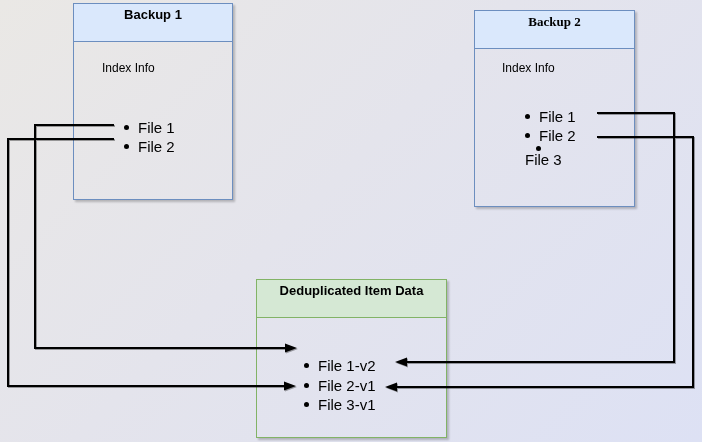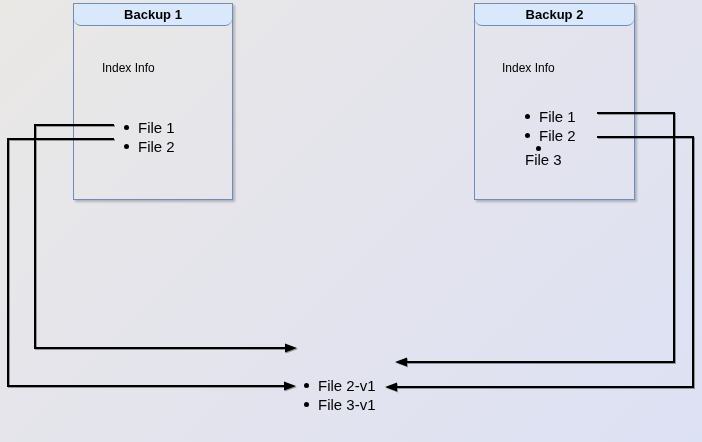--- a/index.html
+++ b/index.html
@@ -9,22 +9,22 @@
   .canvas {
     position:relative; width:702px; height:442px; overflow:hidden;
     background:linear-gradient(135deg, #eae8e5 0%, #e4e4ec 45%, #dde1f4 100%);
   }
 
   .box { position:absolute; border:1px solid; box-shadow:2px 2px 2px rgba(0,0,0,0.22); }
   .box-blue  { border-color:#6c8ebf; }
   .box-green { border-color:#82b366; }
 
   .box-header {
-    height:22px; line-height:22px; text-align:center;
-    font-size:13px; font-weight:bold; border-bottom:1px solid;border-radius:7px;
+    height:38px; line-height:22px; text-align:center;
+    font-size:13px; font-weight:bold; border-bottom:1px solid;
   }
   .box-blue  .box-header { background:#dae8fc; border-bottom-color:#6c8ebf; }
   .box-green .box-header { background:#d5e8d4; border-bottom-color:#82b366; }
 
   .label { position:absolute; font-size:12px; white-space:nowrap; }
 
   .item {
     position:absolute; display:flex; align-items:center;
     height:18px; font-size:15px; white-space:nowrap;
   }
@@ -51,37 +51,44 @@
   <div class="label" style="left:102px; top:61px;">Index Info</div>
   <div class="item" style="left:124px; top:118px;">
     <span class="bullet"></span>
     <span>File 1</span>
   </div>
   <div class="item" style="left:124px; top:137px;">
     <span class="bullet"></span>
     <span>File 2</span>
   </div>
 
-  <div class="box box-blue" style="left:474px; top:3px; width:161px; height:197px;">
+  <div class="box box-blue" style="left:474px; top:10px; width:161px; height:197px;font-family:Liberation Serif, serif;">
     <div class="box-header">Backup 2</div>
   </div>
   <div class="label" style="left:502px; top:61px;">Index Info</div>
   <div class="item" style="left:525px; top:107px;">
     <span class="bullet"></span>
     <span>File 1</span>
   </div>
   <div class="item" style="left:525px; top:126px;">
     <span class="bullet"></span>
     <span>File 2</span>
   </div>
   <div class="item" style="left:525px; top:146px;flex-direction:column;">
     <span class="bullet"></span>
     <span>File 3</span>
   </div>
 
+  <div class="box box-green" style="left:256px; top:279px; width:191px; height:159px;">
+    <div class="box-header">Deduplicated Item Data</div>
+  </div>
+  <div class="item" style="left:304px; top:356px;">
+    <span class="bullet"></span>
+    <span>File 1-v2</span>
+  </div>
   <div class="item" style="left:304px; top:376px;">
     <span class="bullet"></span>
     <span>File 2-v1</span>
   </div>
   <div class="item" style="left:304px; top:395px;justify-content:space-between;">
     <span class="bullet"></span>
     <span>File 3-v1</span>
   </div>
 
   <svg class="arrows" width="702" height="442" viewBox="0 0 702 442">

